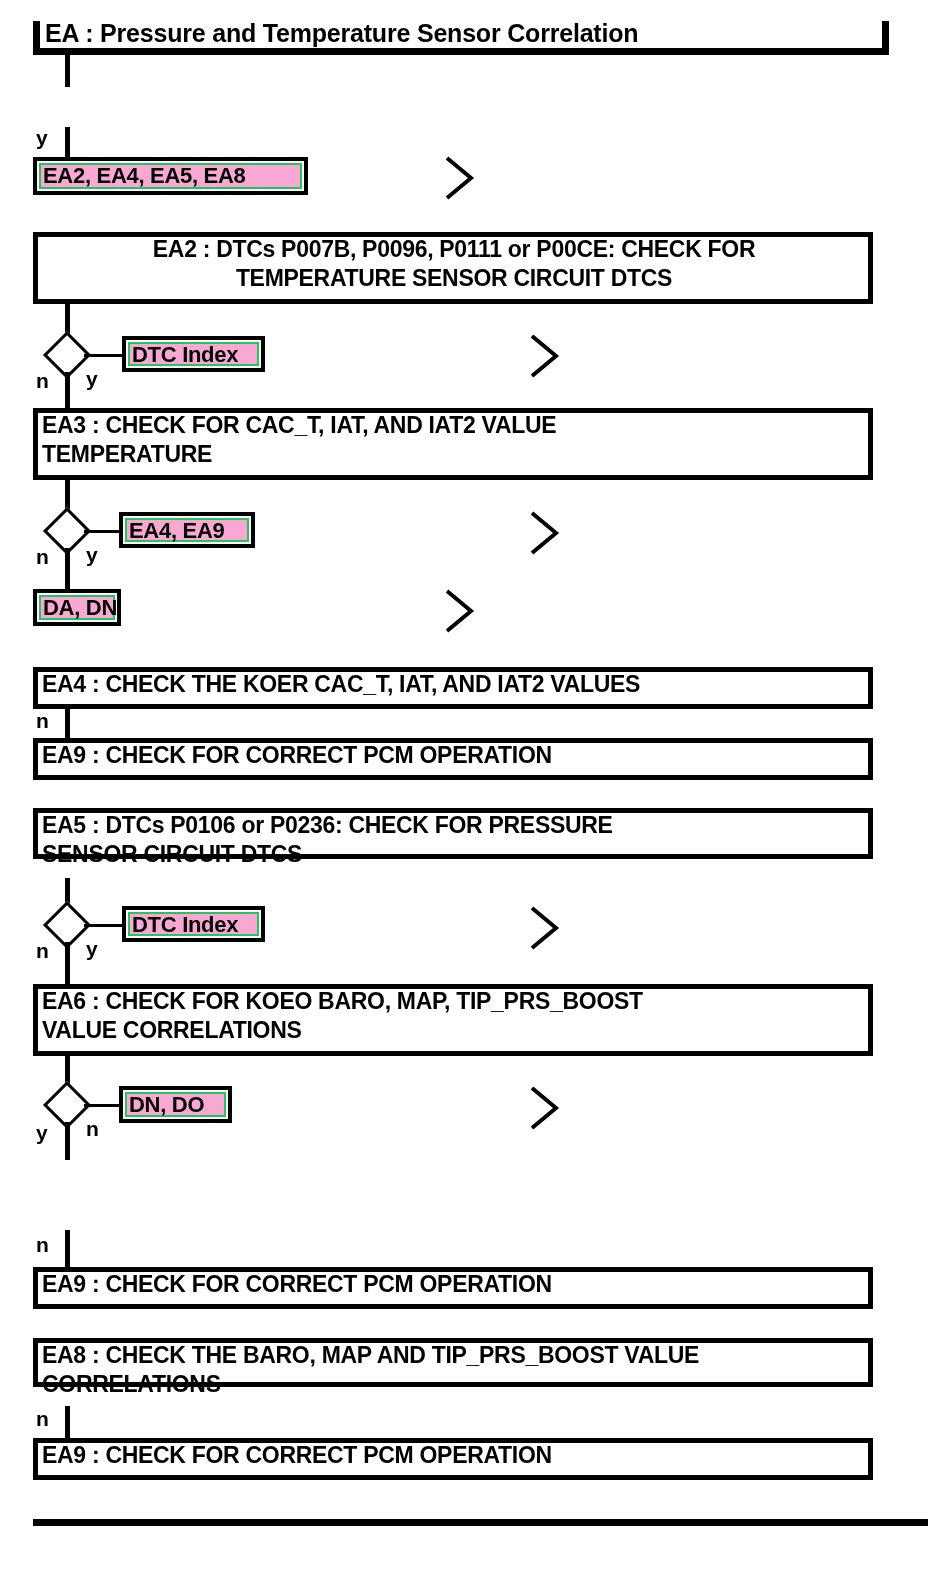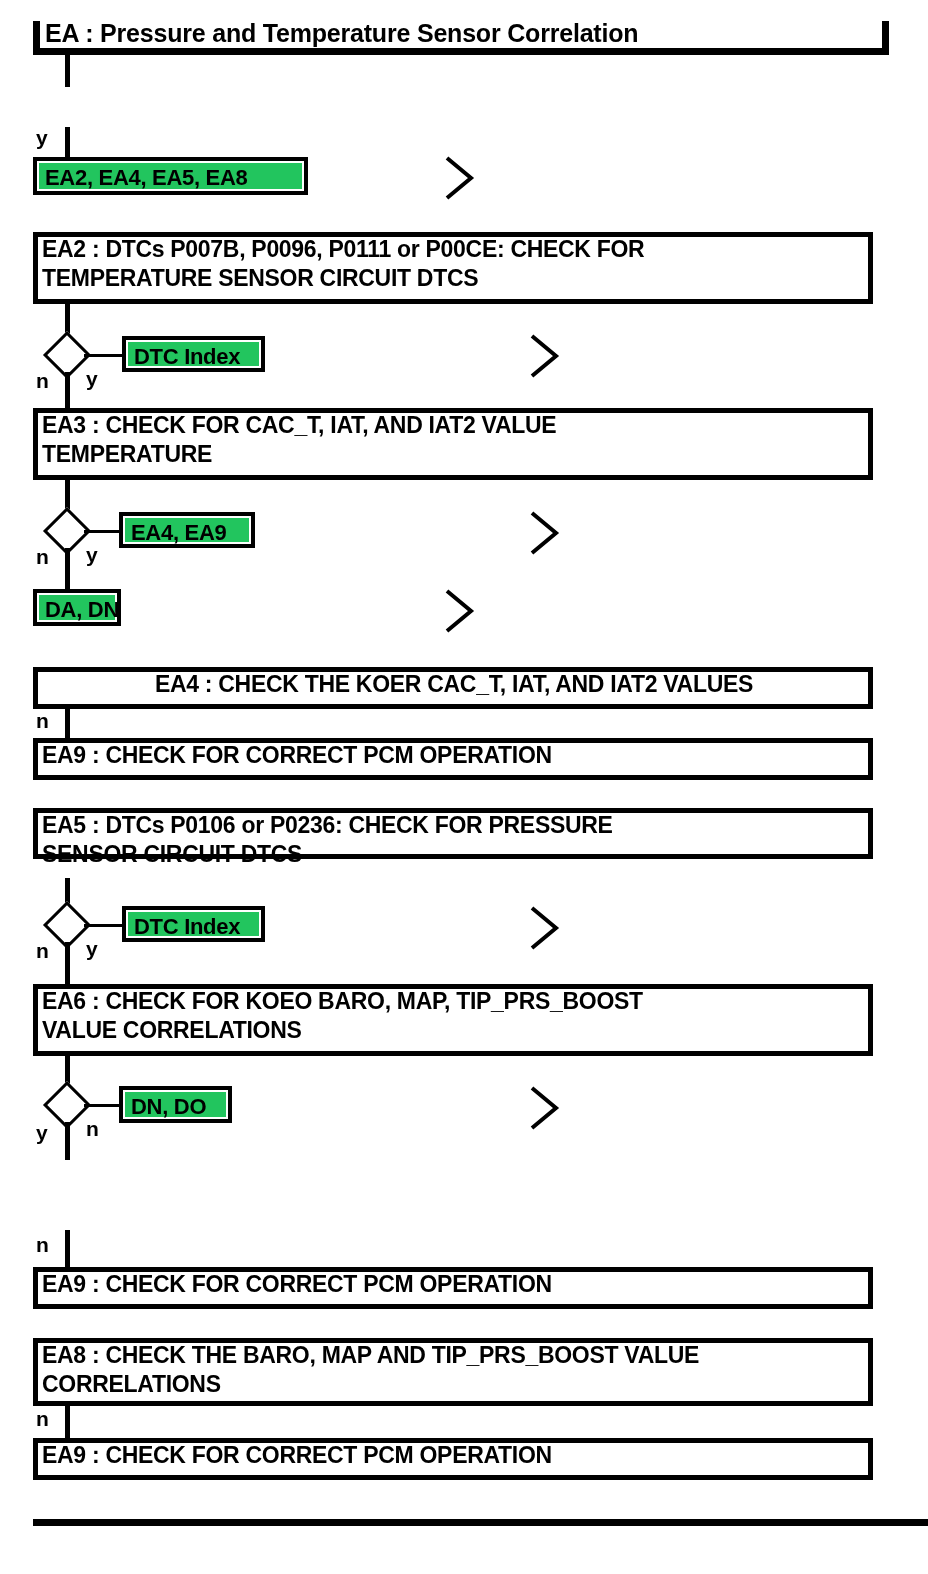--- a/index.html
+++ b/index.html
@@ -54,26 +54,26 @@
 
   
   .rbox{
     position:absolute;
     border:4px solid #000;
     background:#fff;
     box-sizing:border-box;
     padding:2px;
   }
   .rbox .rinner{
-    border:4px solid #22c55e;
+    border:2px solid #22c55e;
     box-sizing:border-box;
     height:100%;
     width:100%;
     position:relative;
-    background:#22c55e;
+    background:#f9a8d4;
   }
   .rbox .rtext{
     position:absolute;
     left:2px;top:-3px;
     font-size:22px;font-weight:bold;white-space:nowrap;
     line-height:27px;
     letter-spacing:-0.3px;
   }
 
   
@@ -128,21 +128,21 @@
     <div class="rinner">
         <div class="rtext">EA2, EA4, EA5, EA8</div>
       </div>
   </div>
   <div class="chev" style="left:443px;top:155px;">
     <svg width="34" height="46" viewBox="0 0 34 46">
         <polyline points="4,3 28,23 4,43" fill="none" stroke="#000" stroke-width="4"></polyline>
       </svg>
   </div>
 
-  <div class="pbox" style="left:33px;top:232px;width:840px;height:72px;">
+  <div class="pbox" style="left:33px;top:232px;width:840px;height:72px;text-align:center;">
     <div class="ptext">EA2 : DTCs P007B, P0096, P0111 or P00CE: CHECK FOR
 TEMPERATURE SENSOR CIRCUIT DTCS</div>
   </div>
 
   <div class="vline" style="left:65px;top:304px;height:36px;"></div>
   <div class="diamond" style="left:50px;top:338px;"></div>
   <div class="hline" style="left:84px;top:354px;width:40px;"></div>
   <div class="brlabel" style="left:36px;top:370px;">n</div>
   <div class="brlabel" style="left:86px;top:368px;">y</div>
 
@@ -187,21 +187,21 @@
     <div class="rinner">
         <div class="rtext">DA, DN</div>
       </div>
   </div>
   <div class="chev" style="left:443px;top:588px;">
     <svg width="34" height="46" viewBox="0 0 34 46">
         <polyline points="4,3 28,23 4,43" fill="none" stroke="#000" stroke-width="4"></polyline>
       </svg>
   </div>
 
-  <div class="pbox" style="left:33px;top:667px;width:840px;height:42px;text-align:center;">
+  <div class="pbox" style="left:33px;top:667px;width:840px;height:42px;">
     <div class="ptext">EA4 : CHECK THE KOER CAC_T, IAT, AND IAT2 VALUES</div>
   </div>
   <div class="vline" style="left:65px;top:709px;height:30px;"></div>
   <div class="brlabel" style="left:36px;top:710px;">n</div>
 
   <div class="pbox" style="left:33px;top:738px;width:840px;height:42px;">
     <div class="ptext">EA9 : CHECK FOR CORRECT PCM OPERATION</div>
   </div>
 
   <div class="pbox" style="left:33px;top:808px;width:840px;height:51px;">
@@ -252,21 +252,21 @@
 
   <div class="vline" style="left:65px;top:1122px;height:38px;"></div>
 
   <div class="vline" style="left:65px;top:1230px;height:38px;"></div>
   <div class="brlabel" style="left:36px;top:1234px;">n</div>
 
   <div class="pbox" style="left:33px;top:1267px;width:840px;height:42px;">
     <div class="ptext">EA9 : CHECK FOR CORRECT PCM OPERATION</div>
   </div>
 
-  <div class="pbox" style="left:33px;top:1338px;width:840px;height:68px;">
+  <div class="pbox" style="left:33px;top:1338px;width:840px;height:49px;">
     <div class="ptext">EA8 : CHECK THE BARO, MAP AND TIP_PRS_BOOST VALUE
 CORRELATIONS</div>
   </div>
   <div class="vline" style="left:65px;top:1406px;height:33px;"></div>
   <div class="brlabel" style="left:36px;top:1408px;">n</div>
 
   <div class="pbox" style="left:33px;top:1438px;width:840px;height:42px;">
     <div class="ptext">EA9 : CHECK FOR CORRECT PCM OPERATION</div>
   </div>
 

